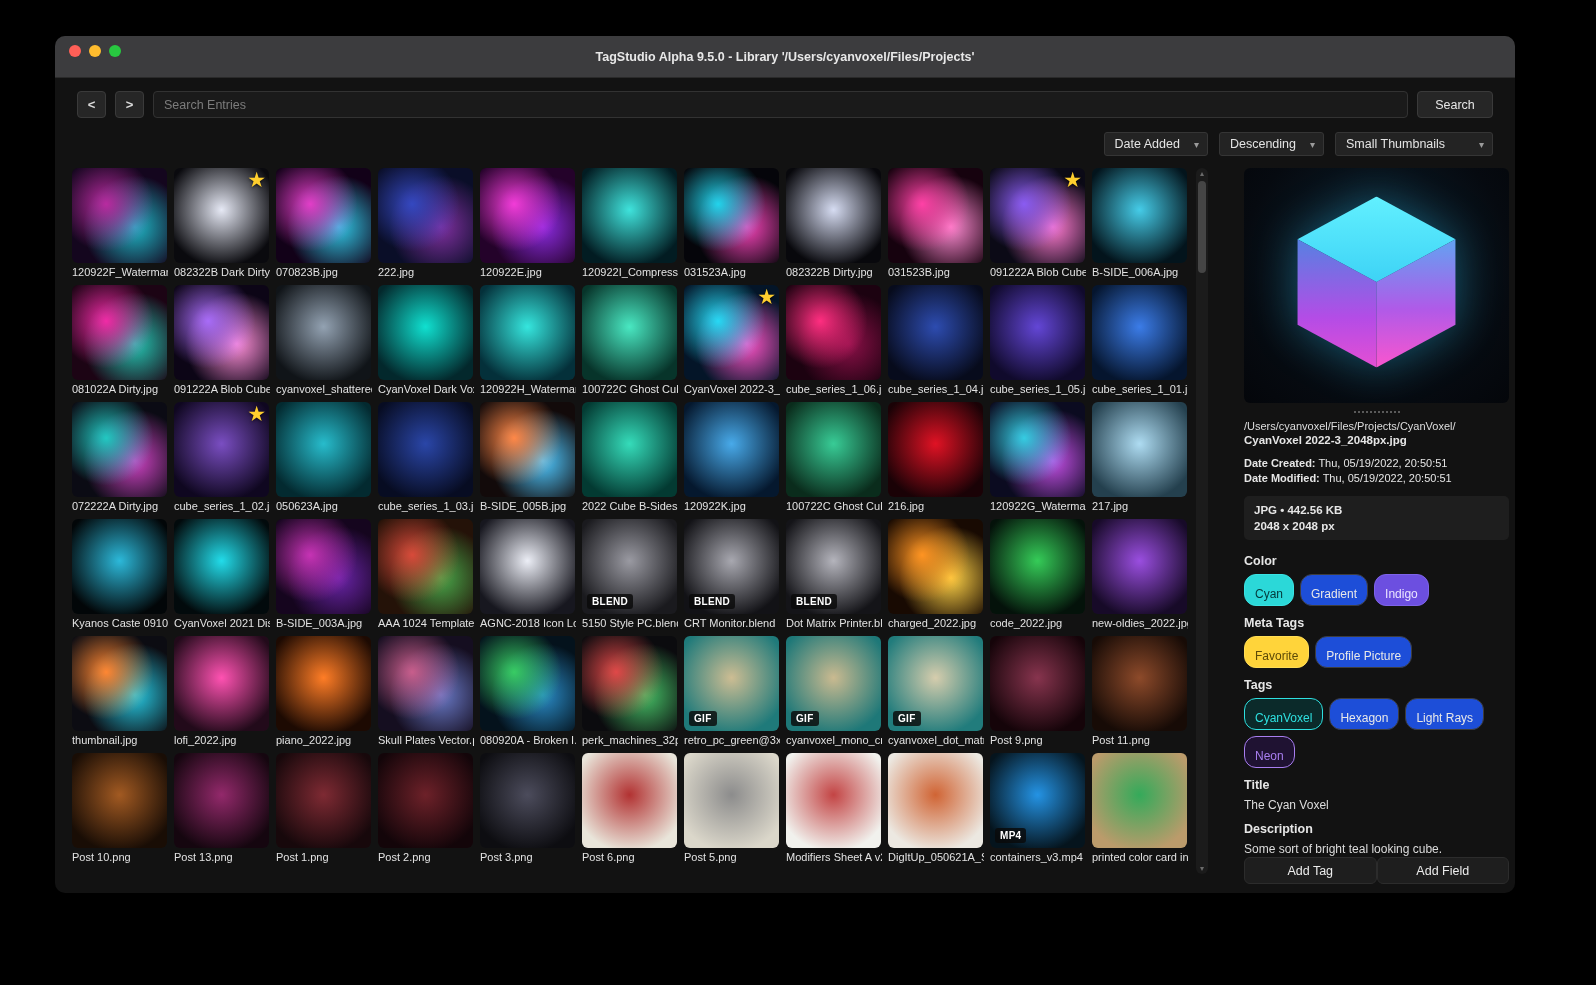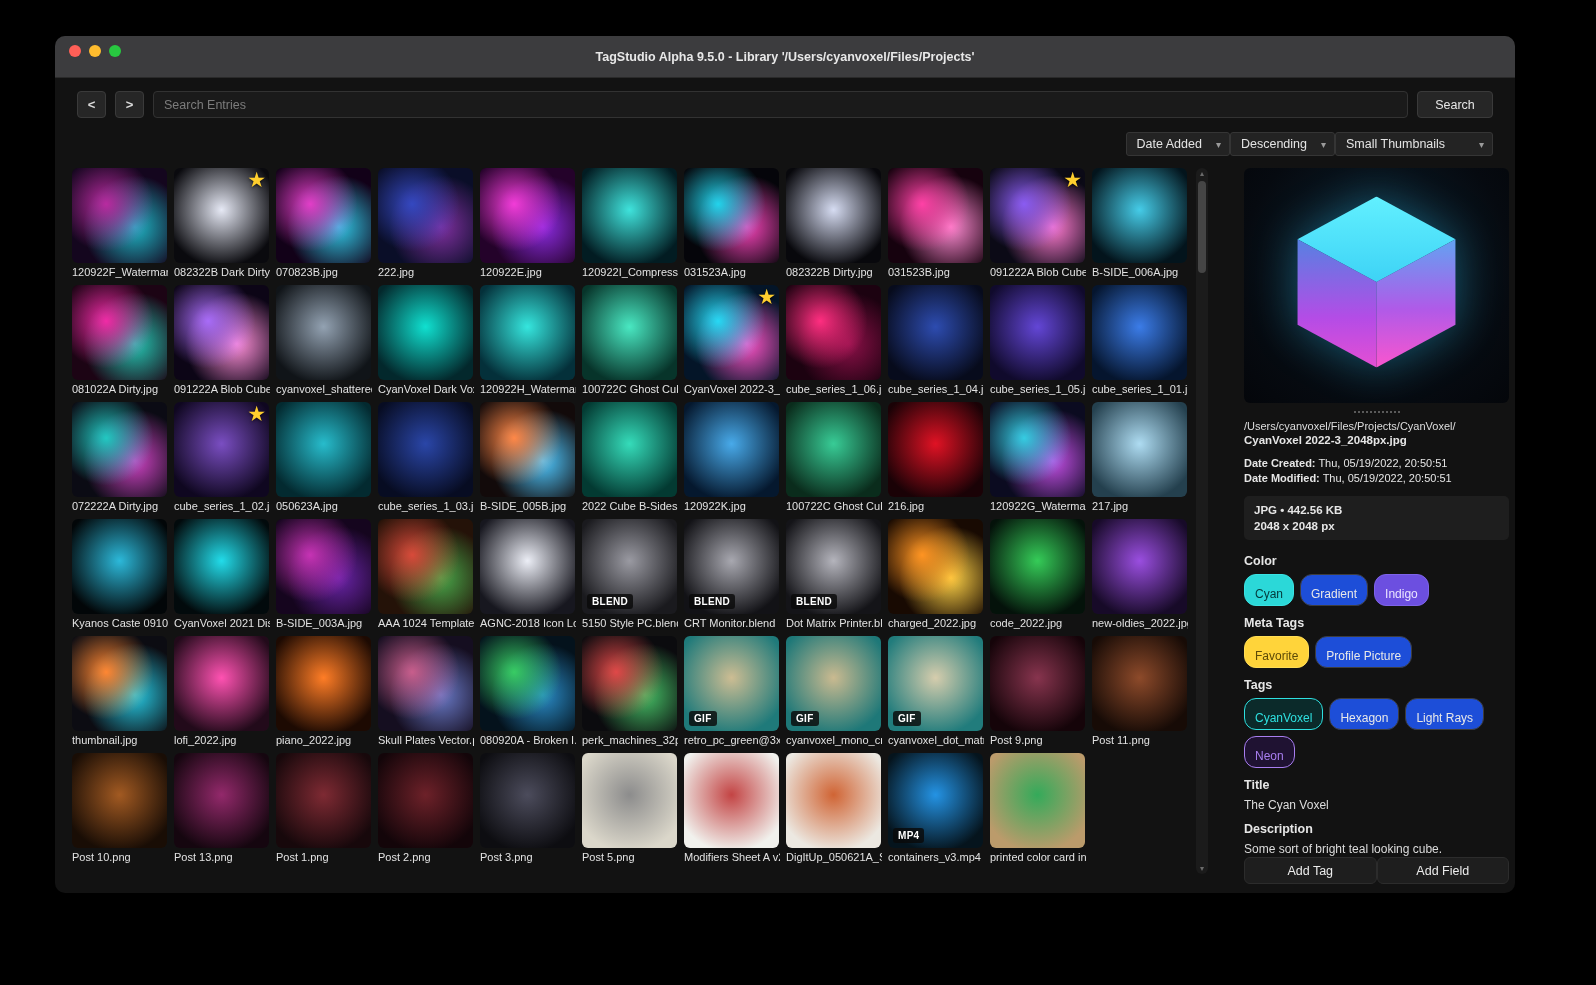--- a/index.html
+++ b/index.html
@@ -21,21 +21,21 @@
   .toolbar { display:flex; align-items:center; gap:9px; padding:13px 22px 10px 22px; }
   .navbtn { width:29px; height:27px; background:#262626; border:1px solid #3a3a3a; border-radius:4px;
     color:#dcdcdc; font-size:13px; font-weight:bold; cursor:pointer; }
   .search-input { flex:1; height:27px; background:#1a1a1a; border:1px solid #323232; border-radius:4px;
     color:#dcdcdc; font-size:12.5px; padding:0 10px; outline:none; }
   .search-input::placeholder { color:#7c7c7c; }
   .search-btn { width:76px; height:27px; background:#262626; border:1px solid #3a3a3a; border-radius:4px;
     color:#e6e6e6; font-size:12.5px; cursor:pointer; }
 
   
-  .filterbar { display:flex; justify-content:flex-end; padding:4px 22px 8px 22px;text-align:center; }
+  .filterbar { display:flex; justify-content:flex-end; gap:11px; padding:4px 22px 8px 22px;text-align:center; }
   .dropdown { height:24px; background:#232323; border:1px solid #353535; border-radius:3px;
     display:flex; align-items:center; gap:14px; padding:0 8px 0 10px; color:#e4e4e4; font-size:12.5px; cursor:pointer; }
   .dropdown .arrow { color:#9a9a9a; font-size:10px; }
   .dropdown.wide { min-width:158px; justify-content:space-between; }
 
   
   .content { display:flex; align-items:flex-start; padding:4px 10px 0 17px; height:722px; }
   .grid-wrap { display:flex; align-items:flex-start; }
   .grid { display:grid; grid-template-columns:repeat(11, 96px); column-gap:6px; row-gap:4px; width:1118px; }
   .cell { width:96px; cursor:pointer; }
@@ -384,20 +384,24 @@
           </div>
           <div class="cell">
             <div class="thumb" style="background: radial-gradient(circle at 50% 44%, rgb(109, 33, 41), rgb(19, 5, 9) 80%);"></div>
             <div class="label">Post 2.png</div>
           </div>
           <div class="cell">
             <div class="thumb" style="background: radial-gradient(circle at 50% 44%, rgb(76, 76, 92), rgb(13, 13, 17) 80%);"></div>
             <div class="label">Post 3.png</div>
           </div>
           <div class="cell">
+            <div class="thumb" style="background: radial-gradient(circle at 50% 44%, rgb(178, 50, 50), rgb(233, 229, 218) 80%);"></div>
+            <div class="label">Post 6.png</div>
+          </div>
+          <div class="cell">
             <div class="thumb" style="background: radial-gradient(circle at 50% 44%, rgb(140, 140, 140), rgb(219, 215, 202) 80%);"></div>
             <div class="label">Post 5.png</div>
           </div>
           <div class="cell">
             <div class="thumb" style="background: radial-gradient(circle at 50% 44%, rgb(195, 68, 68), rgb(241, 241, 237) 80%);"></div>
             <div class="label">Modifiers Sheet A v2.png</div>
           </div>
           <div class="cell">
             <div class="thumb" style="background: radial-gradient(circle at 50% 44%, rgb(208, 100, 52), rgb(236, 232, 225) 80%);"></div>
             <div class="label">DigItUp_050621A_S.png</div>

